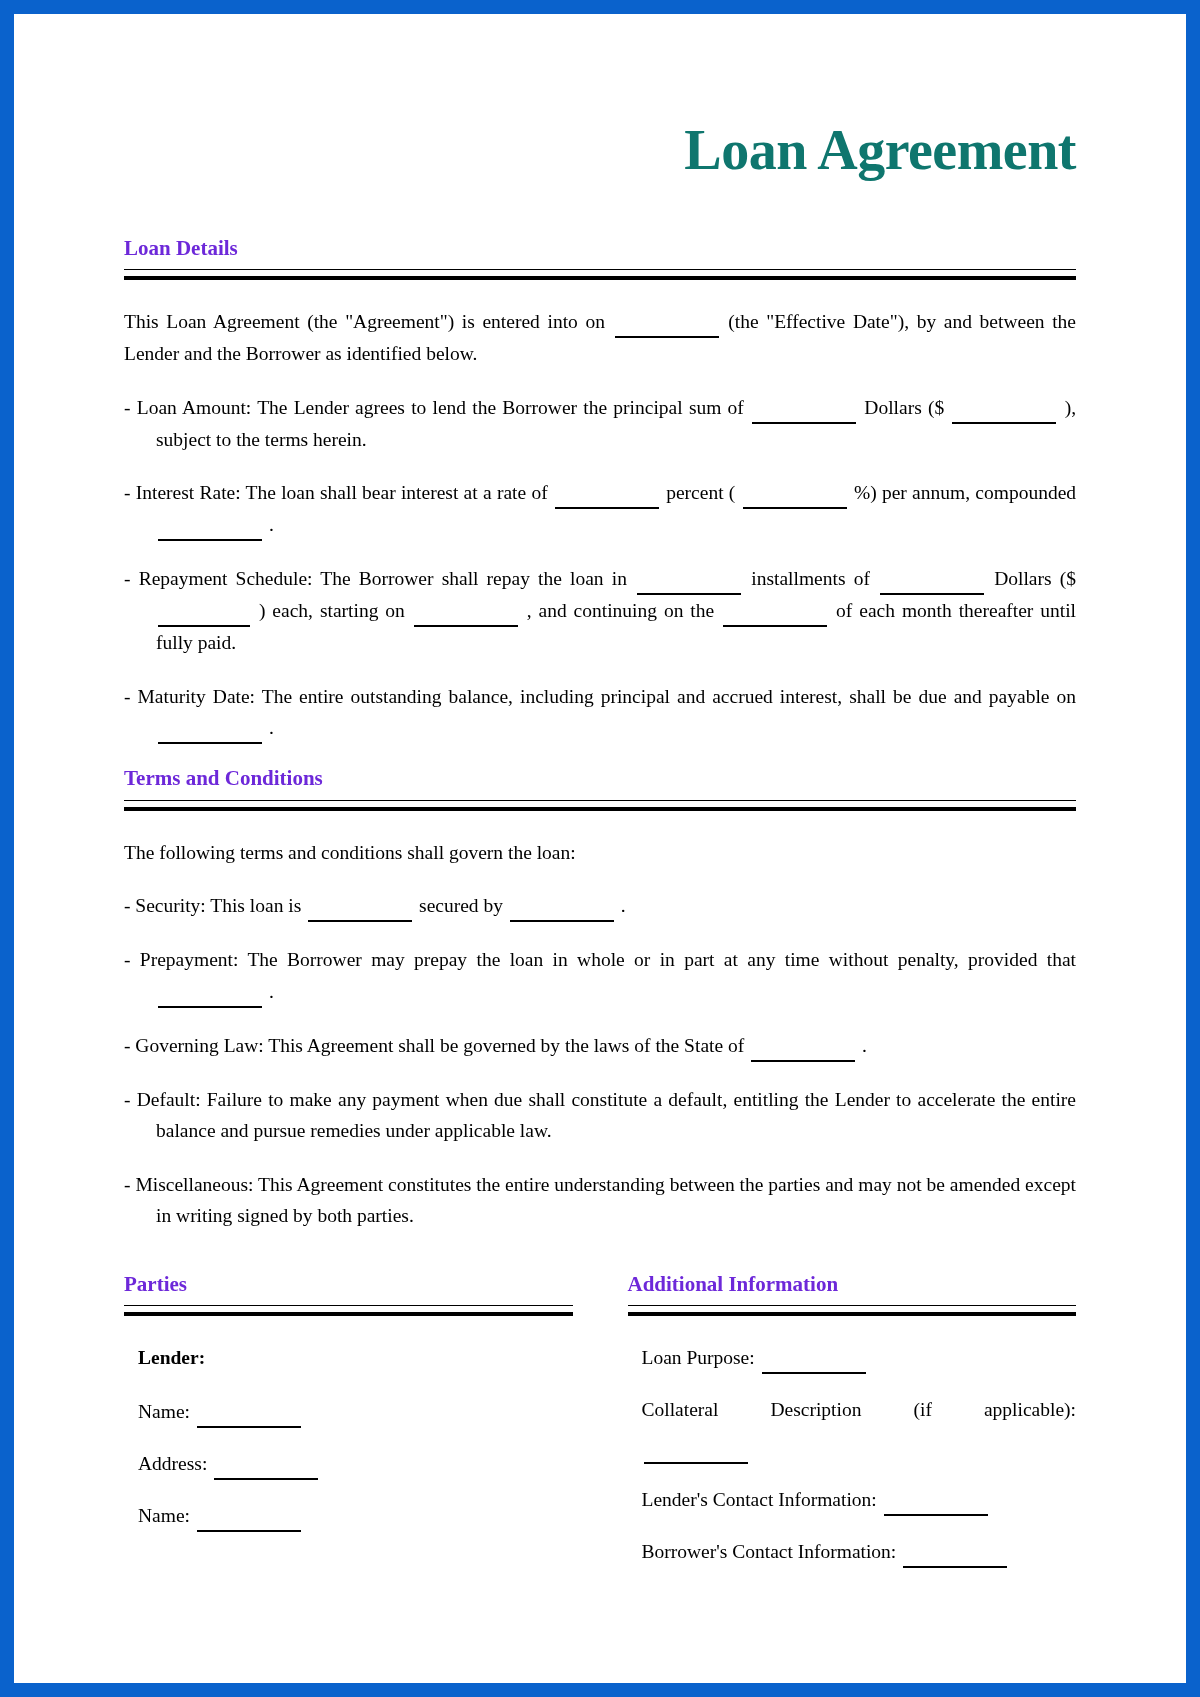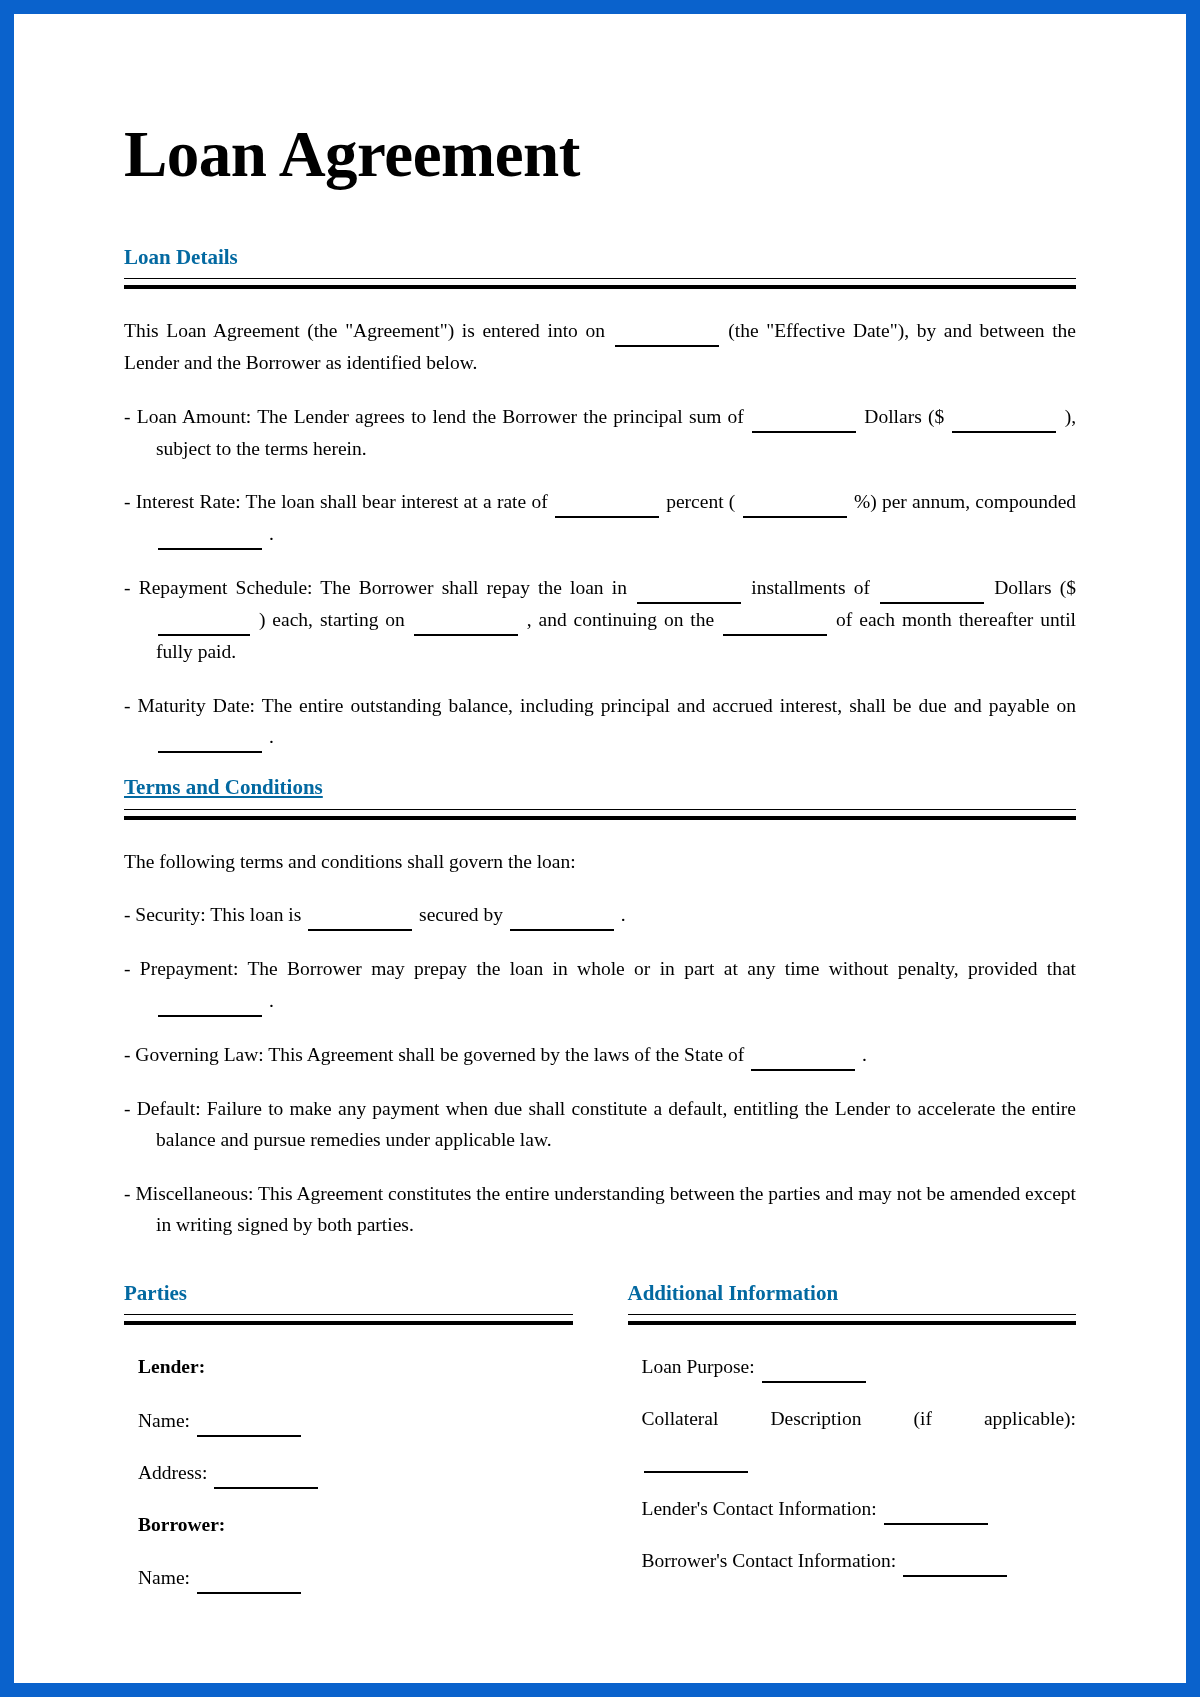--- a/index.html
+++ b/index.html
@@ -27,34 +27,34 @@
     width: 100%;
     height: 100%;
     background: #ffffff;
     padding: 108px 110px 0 110px;
     position: relative;
     overflow: hidden;
   }
 
   
   .doc-title {
-    text-align: left;
-    font-size: 65px;
+    text-align: right;
+    font-size: 56px;
     font-weight: bold;
     line-height: 1.0;
     letter-spacing: -0.5px;
     margin: 0 0 58px 0;
-    color: #000000;
+    color: #0f766e;
   }
 
   
   .section-heading {
     font-size: 21px;
     font-weight: bold;
-    color: #0369a1;
+    color: #6d28d9;
     margin: 0 0 9px 0;
     line-height: 1.15;
   }
   .section-rule {
     height: 6px;
     margin-bottom: 26px;
     border-top: 1px solid #000;
     border-bottom: 4px solid #000;
   }
 
@@ -154,21 +154,21 @@
       <span class="blank w-md"></span>
       <span>of each month thereafter until fully paid.</span>
     </p>
 
     <p class="para item">
       <span>- Maturity Date: The entire outstanding balance, including principal and accrued interest, shall be due and payable on</span>
       <span class="blank w-md"></span>
       <span>.</span>
     </p>
 
-    <div class="section-heading" style="text-decoration:underline;">Terms and Conditions</div>
+    <div class="section-heading" style="">Terms and Conditions</div>
     <div class="section-rule"></div>
 
     <p class="para plain">The following terms and conditions shall govern the loan:</p>
 
     <p class="para item">
       <span>- Security: This loan is</span>
       <span class="blank w-md"></span>
       <span>secured by</span>
       <span class="blank w-md"></span>
       <span>.</span>
@@ -201,21 +201,20 @@
         <p class="field-line">
           <span>Name:</span>
           <span class="blank w-md"></span>
         </p>
 
         <p class="field-line">
           <span>Address:</span>
           <span class="blank w-md"></span>
         </p>
 
-        <p class="field-line bold">Borrower:</p>
 
         <p class="field-line">
           <span>Name:</span>
           <span class="blank w-md"></span>
         </p>
       </div>
 
       <div class="col">
         <div class="section-heading">Additional Information</div>
         <div class="section-rule"></div>

